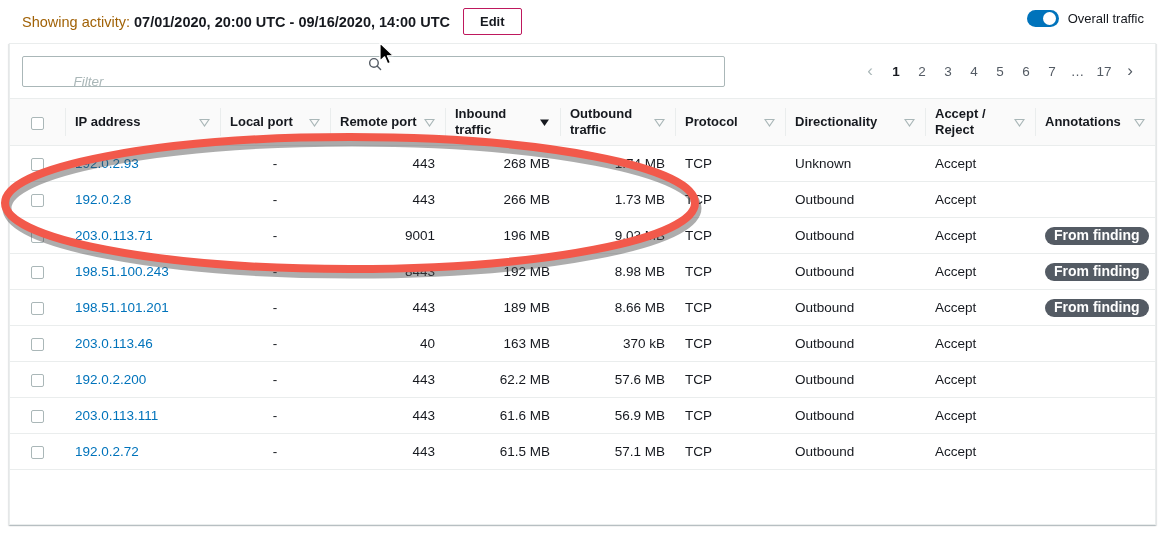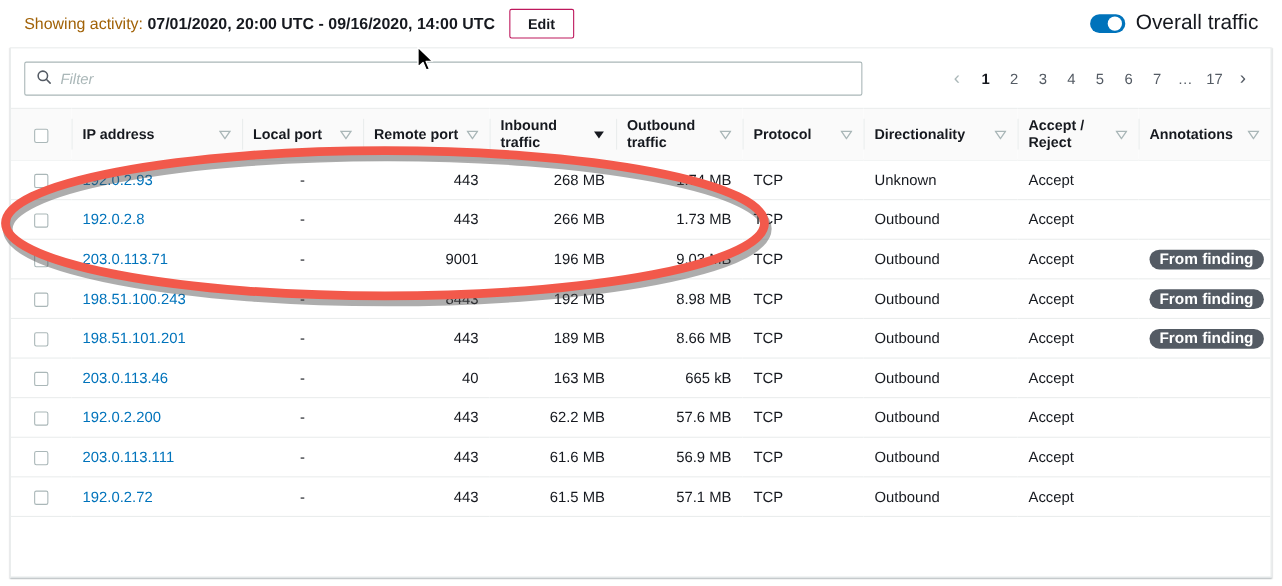--- a/index.html
+++ b/index.html
@@ -42,21 +42,21 @@
     display:flex;align-items:center;
   }
   .toggle{
     width:32px;height:17px;border-radius:9px;background:#0073bb;
     position:relative;cursor:pointer;flex:none;
   }
   .toggle .knob{
     position:absolute;top:2px;left:16px;width:13px;height:13px;border-radius:50%;
     background:#ffffff;
   }
-  .toggle-label{margin-left:9px;font-size:19px;color:#16191f;white-space:nowrap;}
+  .toggle-label{margin-left:9px;font-size:13px;color:#16191f;white-space:nowrap;}
 
   
   .panel{
     position:absolute;left:9px;top:43px;width:1147px;height:482px;
     background:#ffffff;
     border:1px solid #eaeded;
     border-top:1px solid #eaeded;
     box-sizing:border-box;
     box-shadow:0 1px 1px 0 rgba(0,28,36,.15), 1px 1px 1px 0 rgba(0,28,36,.08), -1px 1px 1px 0 rgba(0,28,36,.08);
     overflow:hidden;
@@ -64,26 +64,27 @@
 
   
   .tools{
     position:relative;height:54px;
     display:flex;align-items:center;
     padding:0 12px;
     box-sizing:border-box;
   }
   .filter-box{
     position:relative;
-    width:762px;height:31px;
+    width:703px;height:31px;
     border:1px solid #aab7b8;
     border-radius:2px;
     background:#ffffff;
     display:flex;align-items:center;
     box-sizing:border-box;
+    flex-direction:column;
   }
   .filter-box .search-icon{
     margin-left:10px;margin-right:8px;flex:none;display:block;
   }
   .filter-input{
     border:0;outline:0;background:transparent;
     font-family:"Liberation Sans", sans-serif;
     font-size:13.5px;
     color:#16191f;
     width:600px;
@@ -385,21 +386,21 @@
           <td>Outbound</td>
           <td>Accept</td>
           <td><span class="badge">From finding</span></td>
         </tr>
         <tr>
           <td class="center"><span class="cb"></span></td>
           <td><a class="ip-link">203.0.113.46</a></td>
           <td class="center">-</td>
           <td class="num">40</td>
           <td class="num">163 MB</td>
-          <td class="num">665 kB</td>
+          <td class="num">370 kB</td>
           <td>TCP</td>
           <td>Outbound</td>
           <td>Accept</td>
           <td></td>
         </tr>
         <tr>
           <td class="center"><span class="cb"></span></td>
           <td><a class="ip-link">192.0.2.200</a></td>
           <td class="center">-</td>
           <td class="num">443</td>

